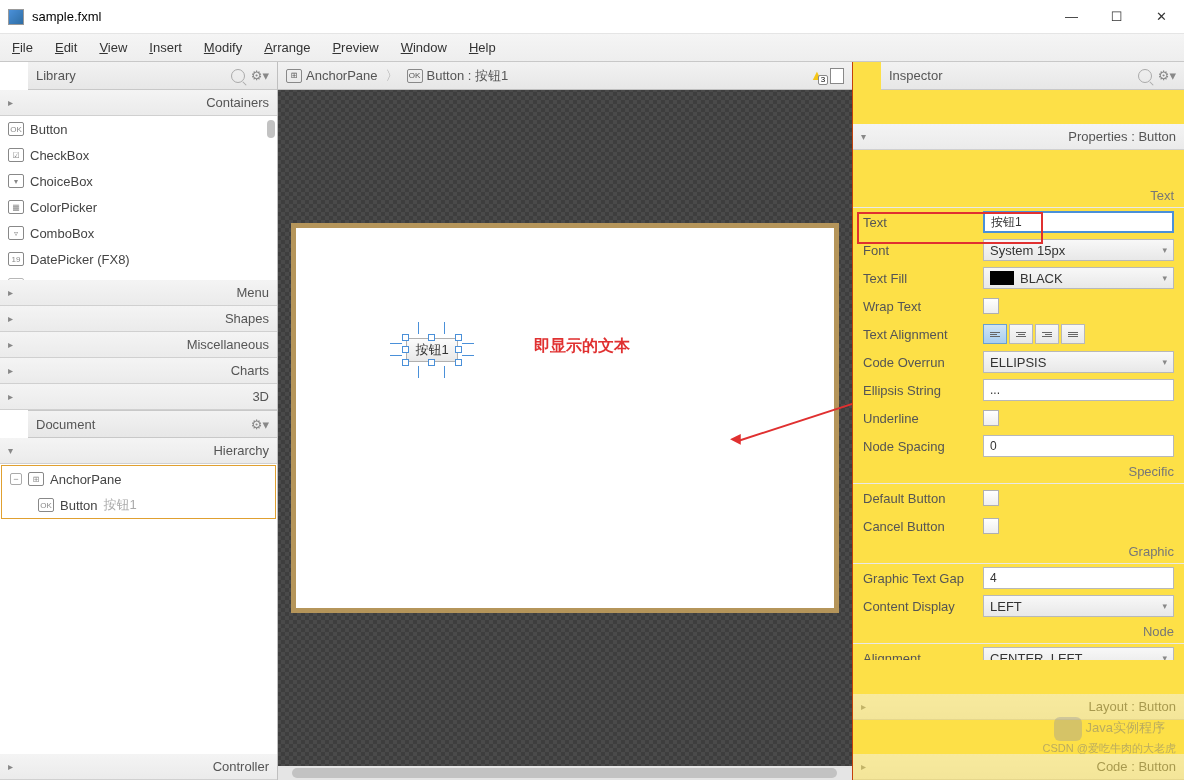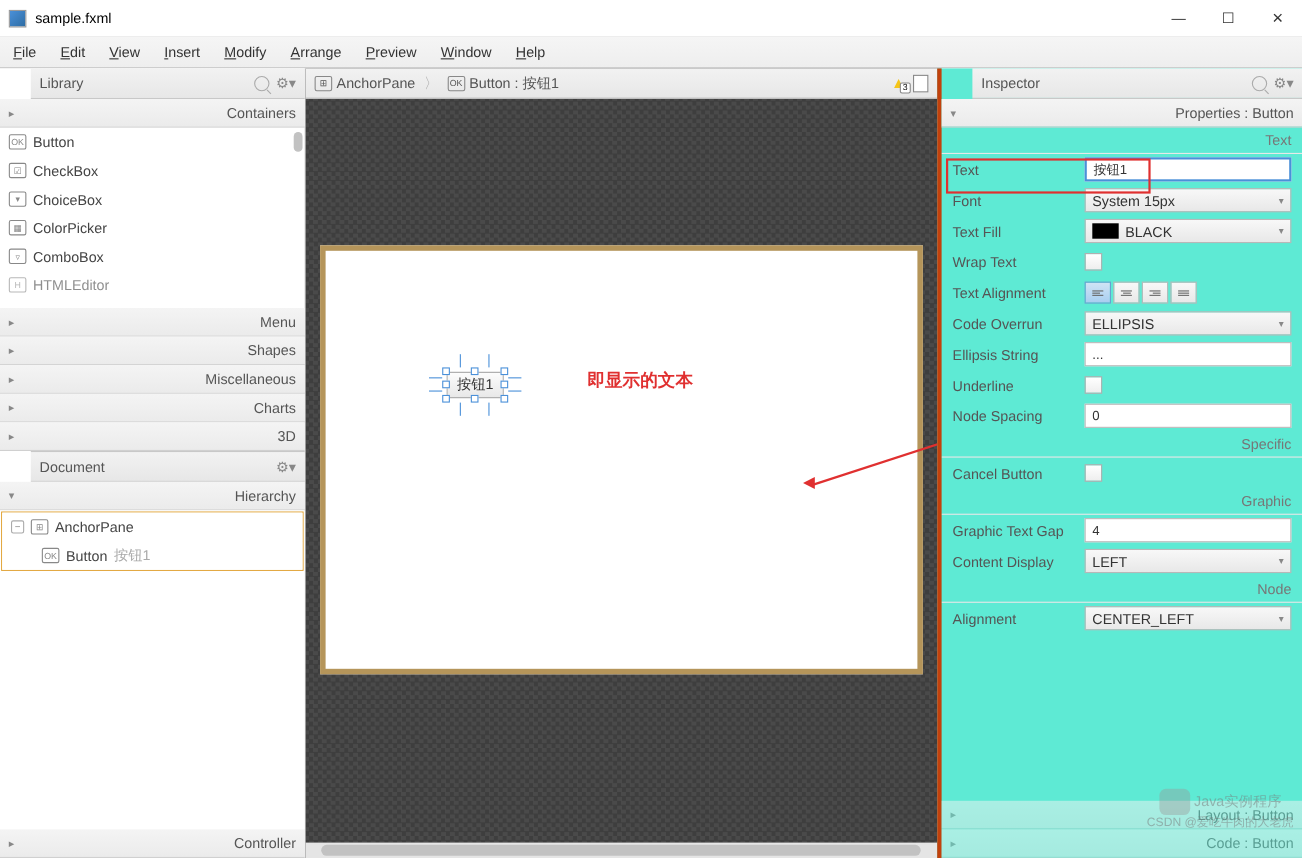--- a/index.html
+++ b/index.html
@@ -8,21 +8,21 @@
 .title-icon { width: 16px; height: 16px; margin-right: 8px; background: linear-gradient(135deg,#4a90d9,#2e6da4); border: 1px solid #999; }
 .title-text { flex: 1; color: #000; }
 .win-btns { display: flex; }
 .win-btn { width: 45px; height: 29px; display: flex; align-items: center; justify-content: center; color: #333; }
 .menu-bar { height: 28px; background: linear-gradient(#f5f5f5,#eee); display: flex; align-items: center; padding: 0 4px; border-bottom: 1px solid #c8c8c8; gap: 6px; }
 .menu-item { padding: 3px 8px; color: #333; }
 .menu-item u { text-decoration: underline; }
 .main { flex: 1; display: flex; overflow: hidden; }
 .left { width: 278px; display: flex; flex-direction: column; border-right: 1px solid #bfbfbf; }
 .center { flex: 1; display: flex; flex-direction: column; background: #484848; position: relative; }
-.right { width: 332px; display: flex; flex-direction: column; border-left: 4px solid #c2410c; background: #5eead4; }
+.right { width: 332px; display: flex; flex-direction: column; border-left: 1px solid #c2410c; background: #fde047; gap: 34px; }
 .panel-hdr { height: 28px; background: linear-gradient(#f2f2f2,#e7e7e7); border-bottom: 1px solid #c8c8c8; display: flex; align-items: center; padding: 0 8px; color: #555; margin-left: 28px; }
 .panel-hdr.sm { border-top: 1px solid #c8c8c8; }
 .panel-hdr .spacer { flex: 1; }
 .panel-hdr .gear { color: #888; margin-left: 6px; }
 .panel-hdr .srch { width: 14px; height: 14px; border: 1px solid #aaa; border-radius: 50%; position: relative; margin-left: 4px; }
 .panel-hdr .srch::after { content: ''; position: absolute; width: 5px; height: 1px; background: #aaa; bottom: -2px; right: -3px; transform: rotate(45deg); }
 .section { height: 26px; background: linear-gradient(#f4f4f4,#ebebeb); border-bottom: 1px solid #d0d0d0; display: flex; align-items: center; padding: 0 8px; color: #555; }
 .section.collapsed::before { content: '▸'; color: #888; margin-right: 4px; font-size: 10px; }
 .section.expanded::before { content: '▾'; color: #888; margin-right: 4px; font-size: 10px; }
 .section .spacer { flex: 1; }
@@ -133,20 +133,24 @@
           <span>ChoiceBox</span>
         </div>
       <div class="ctrl-item">
           <span class="ico">▦</span>
           <span>ColorPicker</span>
         </div>
       <div class="ctrl-item">
           <span class="ico">▿</span>
           <span>ComboBox</span>
         </div>
+      <div class="ctrl-item">
+          <span class="ico">19</span>
+          <span>DatePicker  (FX8)</span>
+        </div>
       <div class="ctrl-item" style="opacity:0.6;">
           <span class="ico">H</span>
           <span>HTMLEditor</span>
         </div>
       <div class="scroll-thumb"></div>
     </div>
     <div class="section collapsed">
         <span class="spacer"></span>
         <span>Menu</span>
       </div>
@@ -340,20 +344,26 @@
             <div class="prop-check"></div>
           </div>
       </div>
       <div class="prop-row">
         <div class="prop-label">Node Spacing</div>
         <div class="prop-ctrl"><input class="prop-input" value="0" style=""></div>
       </div>
 
       <div class="section-label">Specific</div>
       <div class="prop-row">
+        <div class="prop-label">Default Button</div>
+        <div class="prop-ctrl">
+            <div class="prop-check"></div>
+          </div>
+      </div>
+      <div class="prop-row">
         <div class="prop-label">Cancel Button</div>
         <div class="prop-ctrl">
             <div class="prop-check"></div>
           </div>
       </div>
 
       <div class="section-label">Graphic</div>
       <div class="prop-row">
         <div class="prop-label">Graphic Text Gap</div>
         <div class="prop-ctrl"><input class="prop-input" value="4" style=""></div>

